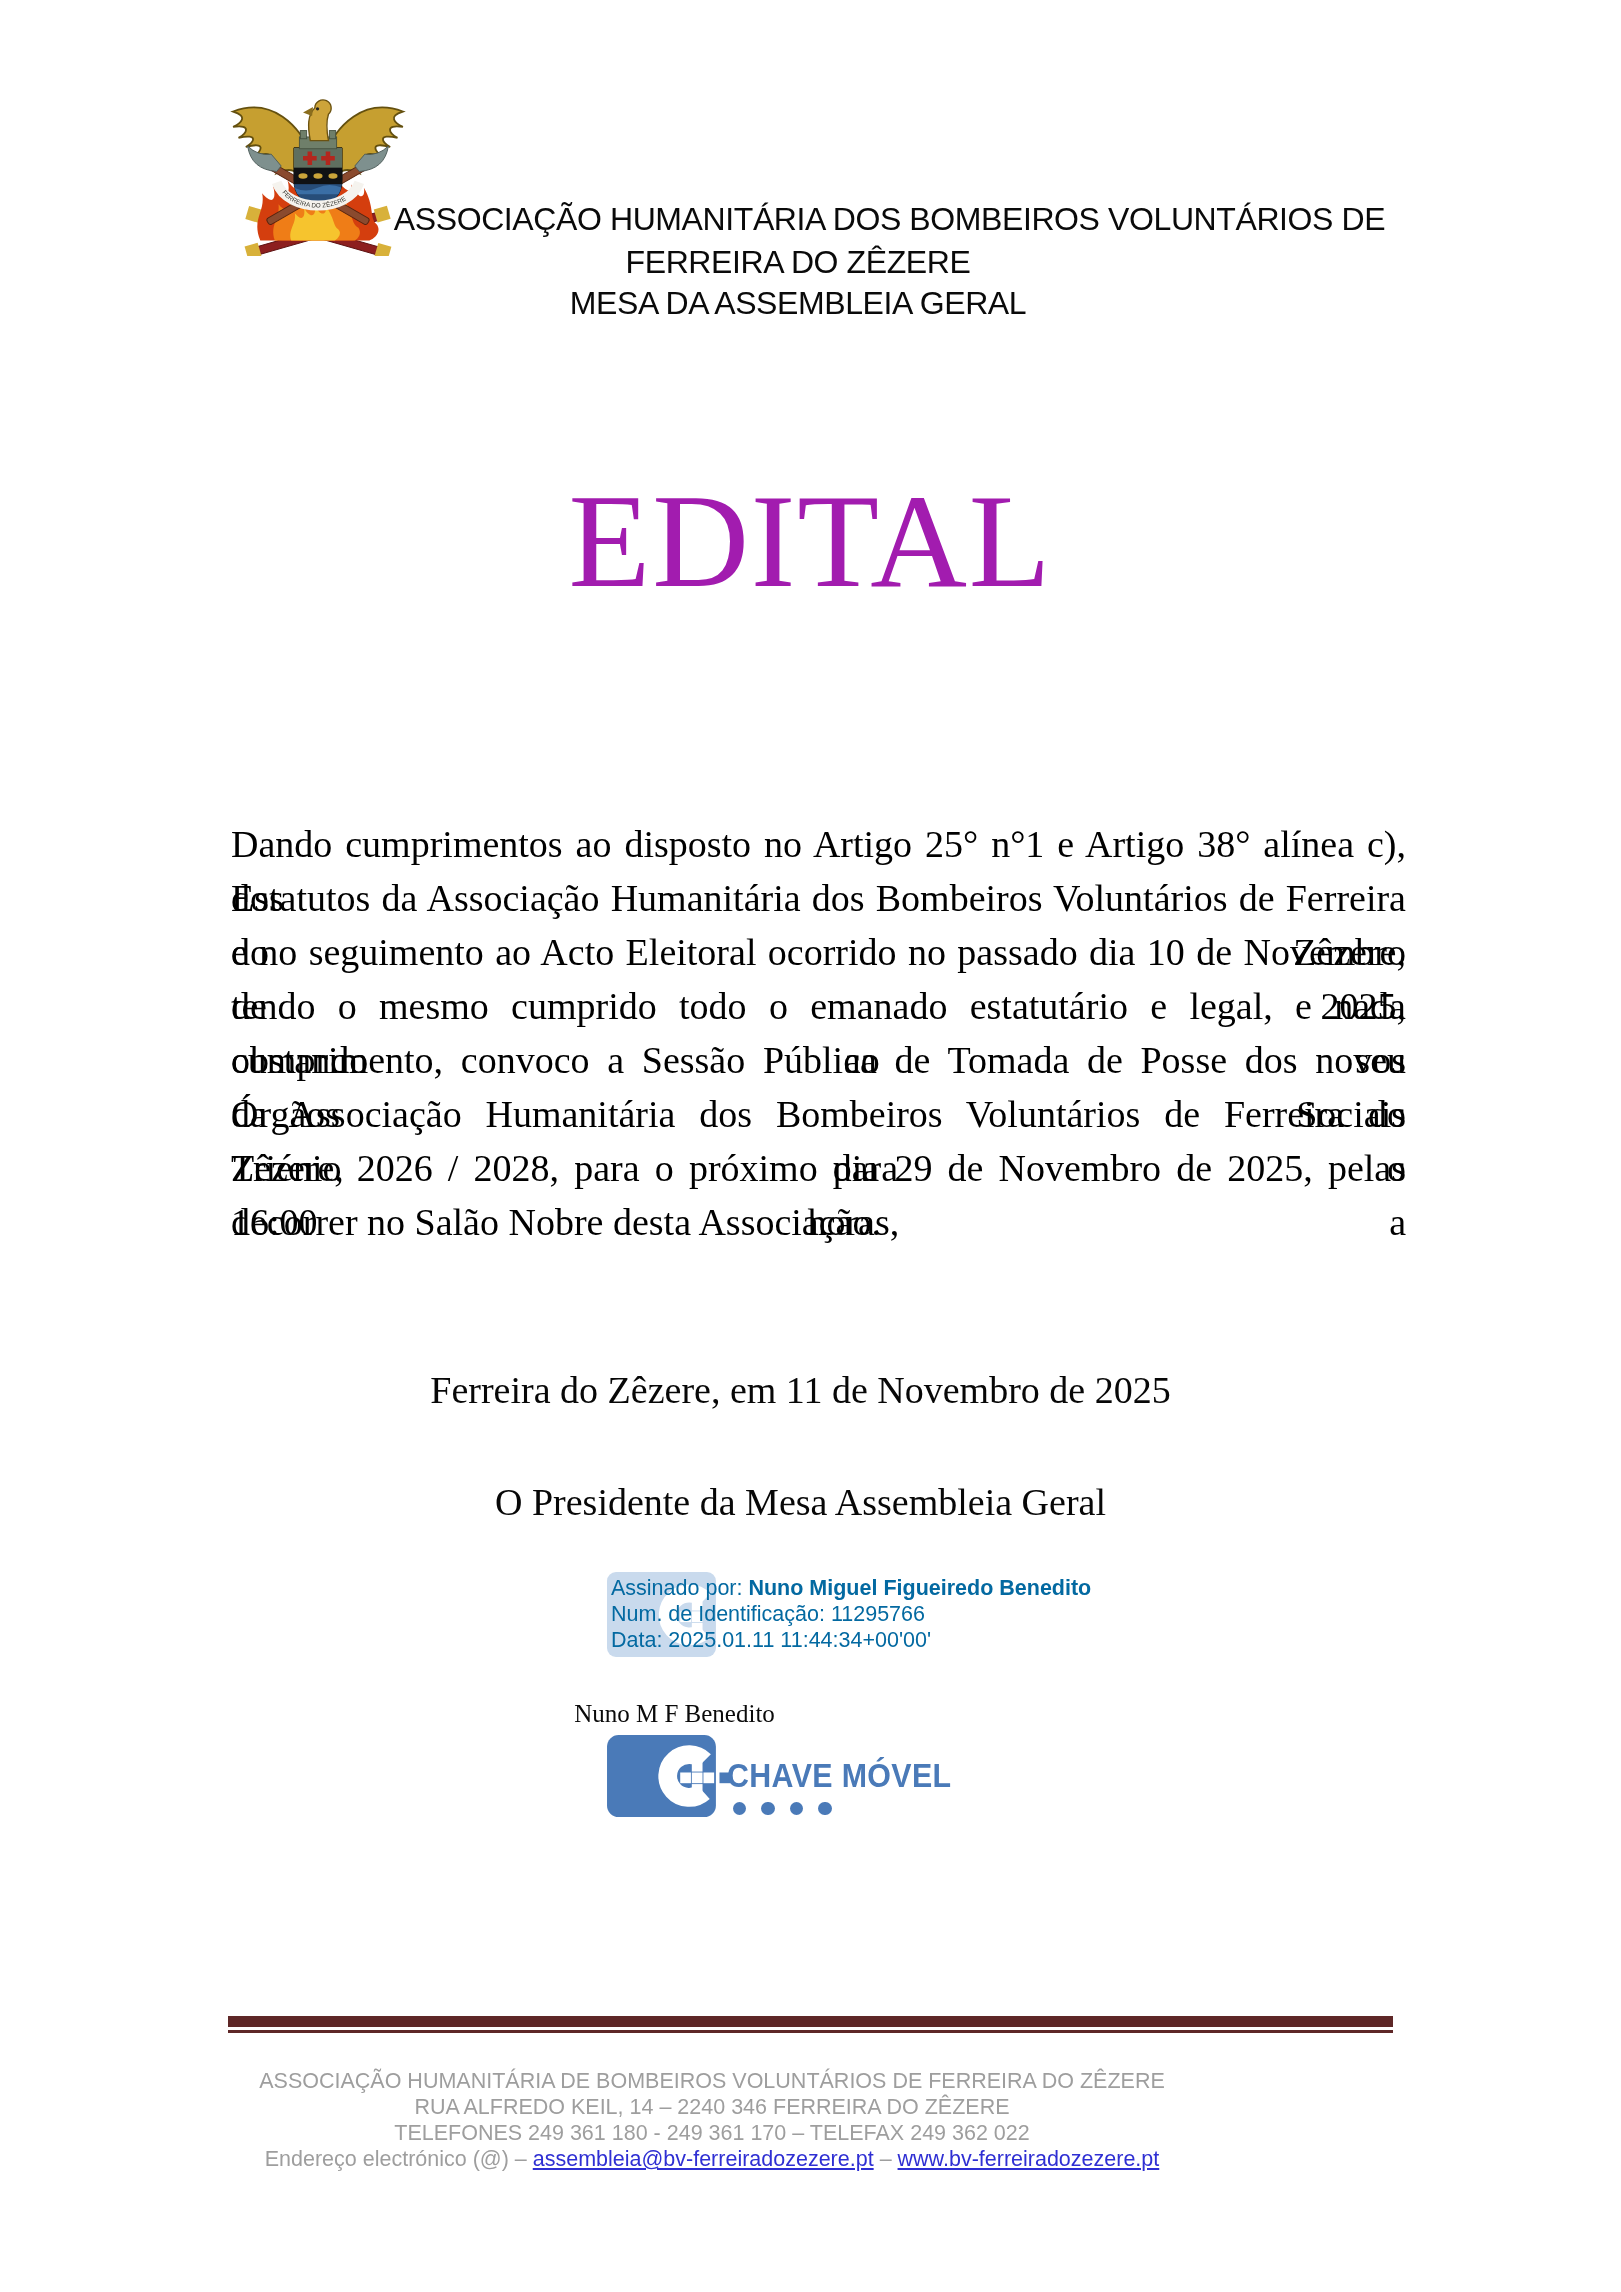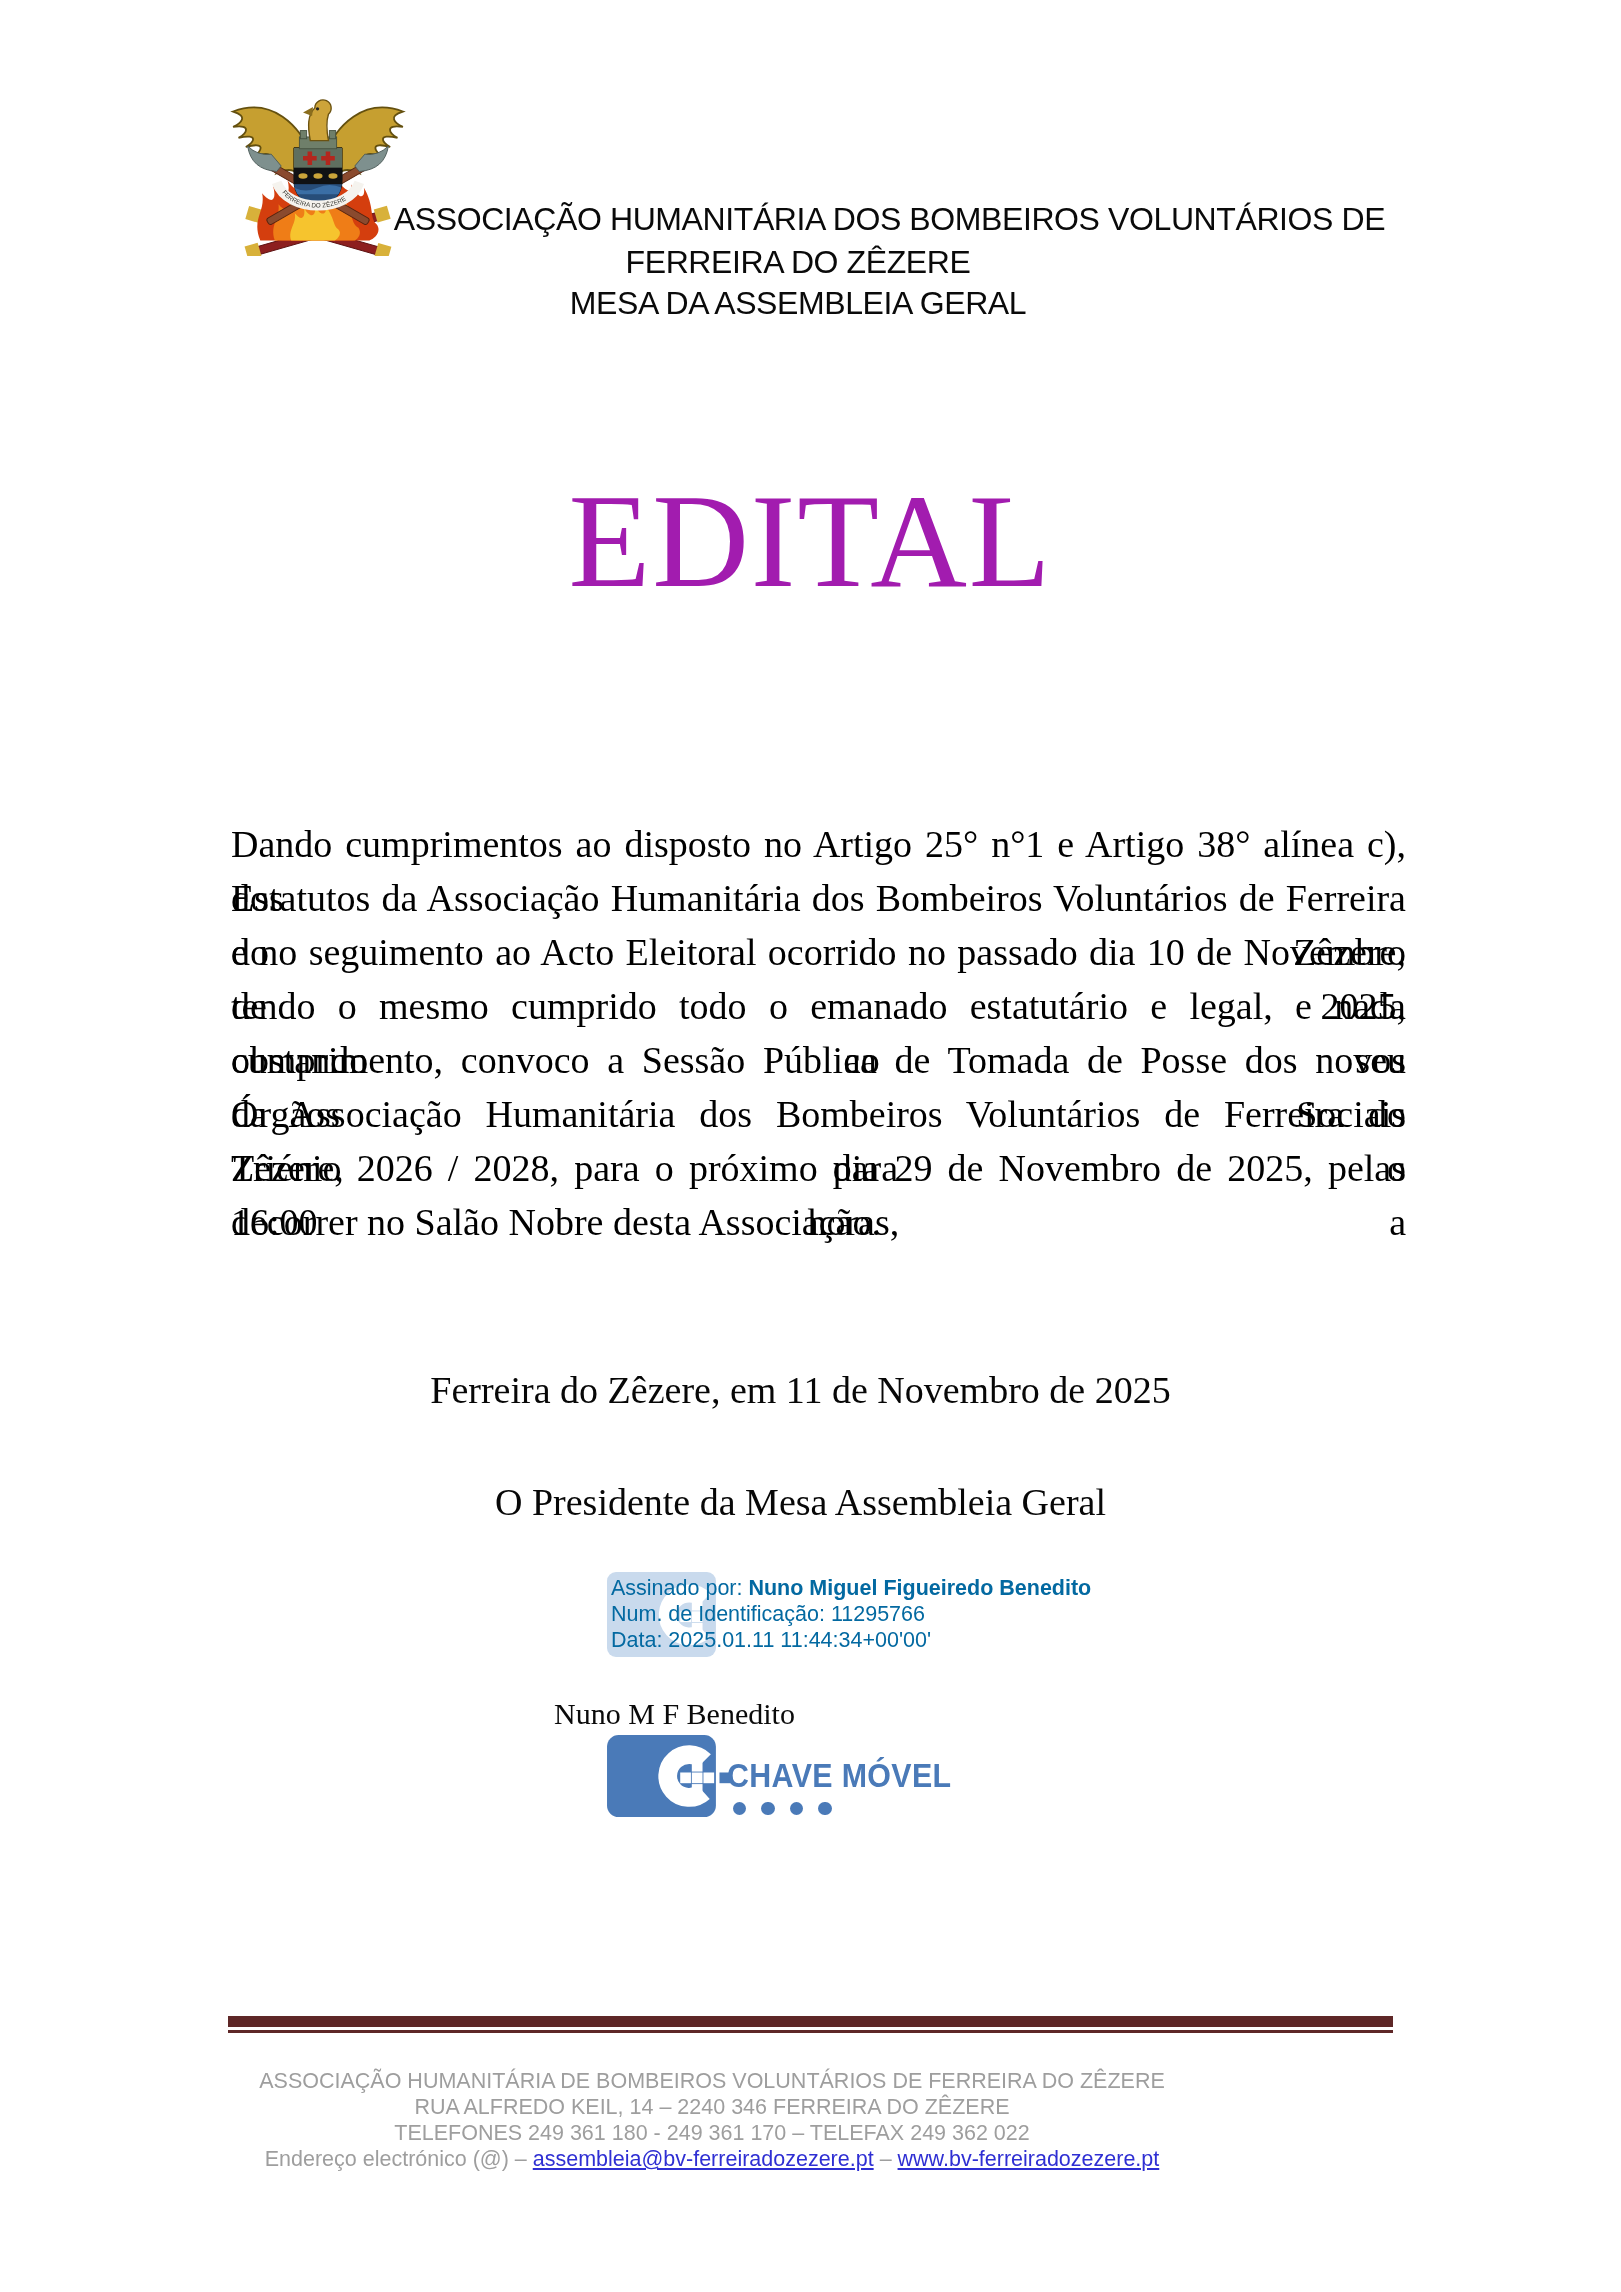--- a/index.html
+++ b/index.html
@@ -40,21 +40,21 @@
   #presline{top:1480px;}
   
   #sig-watermark{position:absolute;left:607px;top:1572px;z-index:1;}
   #sigblock{
     position:absolute;left:611px;top:1575px;z-index:2;
     font-family:"Liberation Sans", sans-serif;
     font-size:21.5px;line-height:26px;color:#0369a1;
   }
   #sigblock .bold{font-weight:bold;}
   #signame{position:absolute;top:1696px;left:0;width:1349px;text-align:center;
-           font-size:30px;line-height:36px;color:#0a0a0a;}
+           font-size:25px;line-height:36px;color:#0a0a0a;}
   
   #cm-logo{position:absolute;left:607px;top:1735px;}
   #cm-word{
     position:absolute;left:727px;top:1758px;
     font-family:"Liberation Sans", sans-serif;font-weight:bold;
     font-size:33px;line-height:36px;letter-spacing:0.4px;
     color:#4a7ab8;transform:scaleX(0.92);transform-origin:left center;
   }
   #cm-dots{position:absolute;left:733px;top:1802px;display:flex;gap:15px;}
   #cm-dots .dot{width:13.4px;height:13.4px;border-radius:50%;background:#4a7ab8;}

